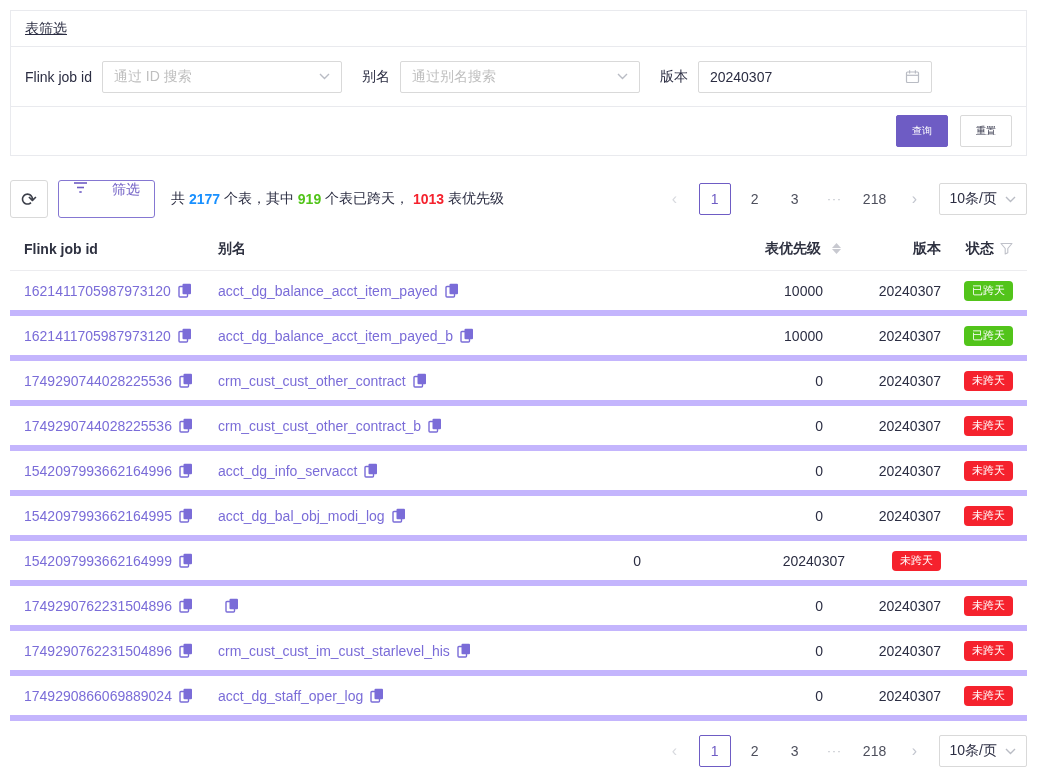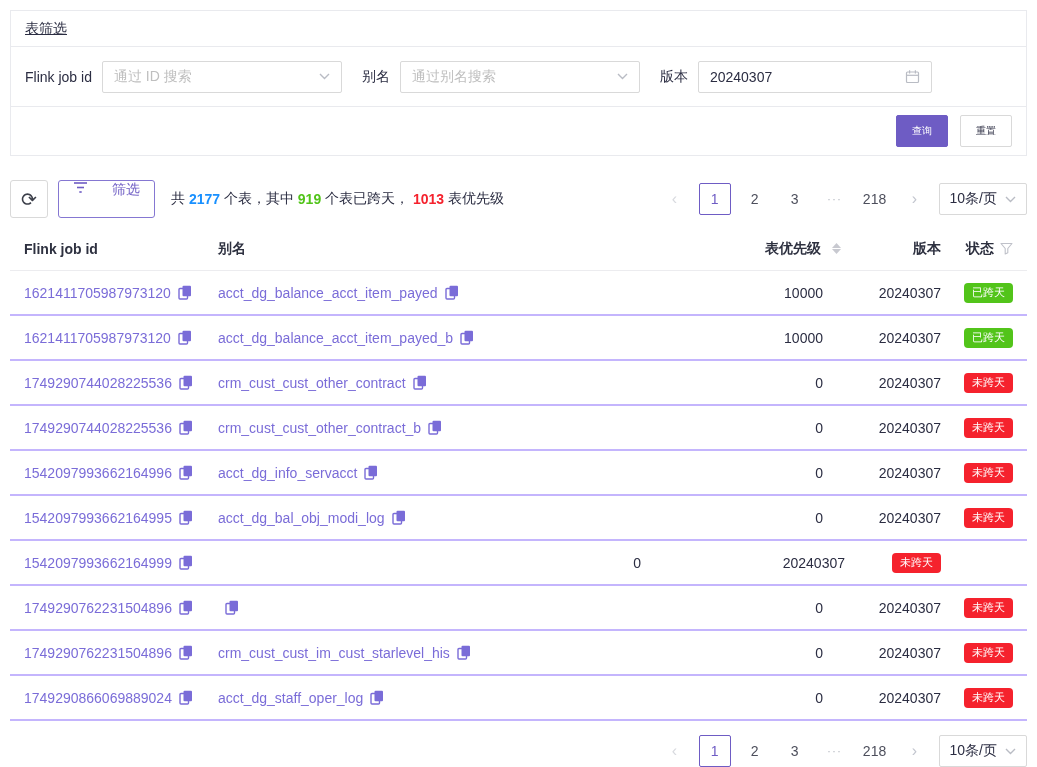--- a/index.html
+++ b/index.html
@@ -45,21 +45,21 @@
   .pg-arrow{color:#c3c6cf; font-size:16px;}
   .pg-arrow.disabled{color:#d8dadf; cursor:default;}
   .pg-active{border-color:var(--primary); color:var(--primary);}
   .pg-ellipsis{min-width:32px; height:32px; display:flex; align-items:center; justify-content:center; color:#b9bcc4; letter-spacing:1px; font-size:12px;}
   .pg-size{height:32px; border:1px solid var(--border); border-radius:2px; padding:0 10px; display:flex; align-items:center; gap:8px; cursor:pointer; background:#fff;}
 
   
   .table{margin-top:9px;}
   .tr,.thead{display:grid; grid-template-columns:194px 1fr 182px 96px 72px; align-items:center; padding:0 14px;}
   .thead{height:44px; border-bottom:1px solid #ececef; font-weight:700; color:#2e3140;}
-  .tr{height:45px; border-bottom:2px solid #c4b5fd;}
+  .tr{height:45px; border-bottom:6px solid #c4b5fd;}
   .th{display:flex; align-items:center;}
   .th-right{justify-content:flex-end;}
   .td{display:flex; align-items:center; overflow:hidden;}
   .td-right{justify-content:flex-end;}
   .col-priority-val{padding-right:22px;}
   .cell-link{color:var(--link); text-decoration:none; white-space:nowrap; cursor:pointer;}
   .copy{display:inline-flex; margin-left:7px; cursor:pointer; flex:0 0 auto;}
   .sorter{display:inline-flex; flex-direction:column; margin-left:6px; gap:1px; width:18px; align-items:center;}
   .badge{color:#fff; font-size:11px; line-height:1; padding:4px 8px 5px; border-radius:4px; white-space:nowrap;}
   .badge-success{background:var(--green);}

